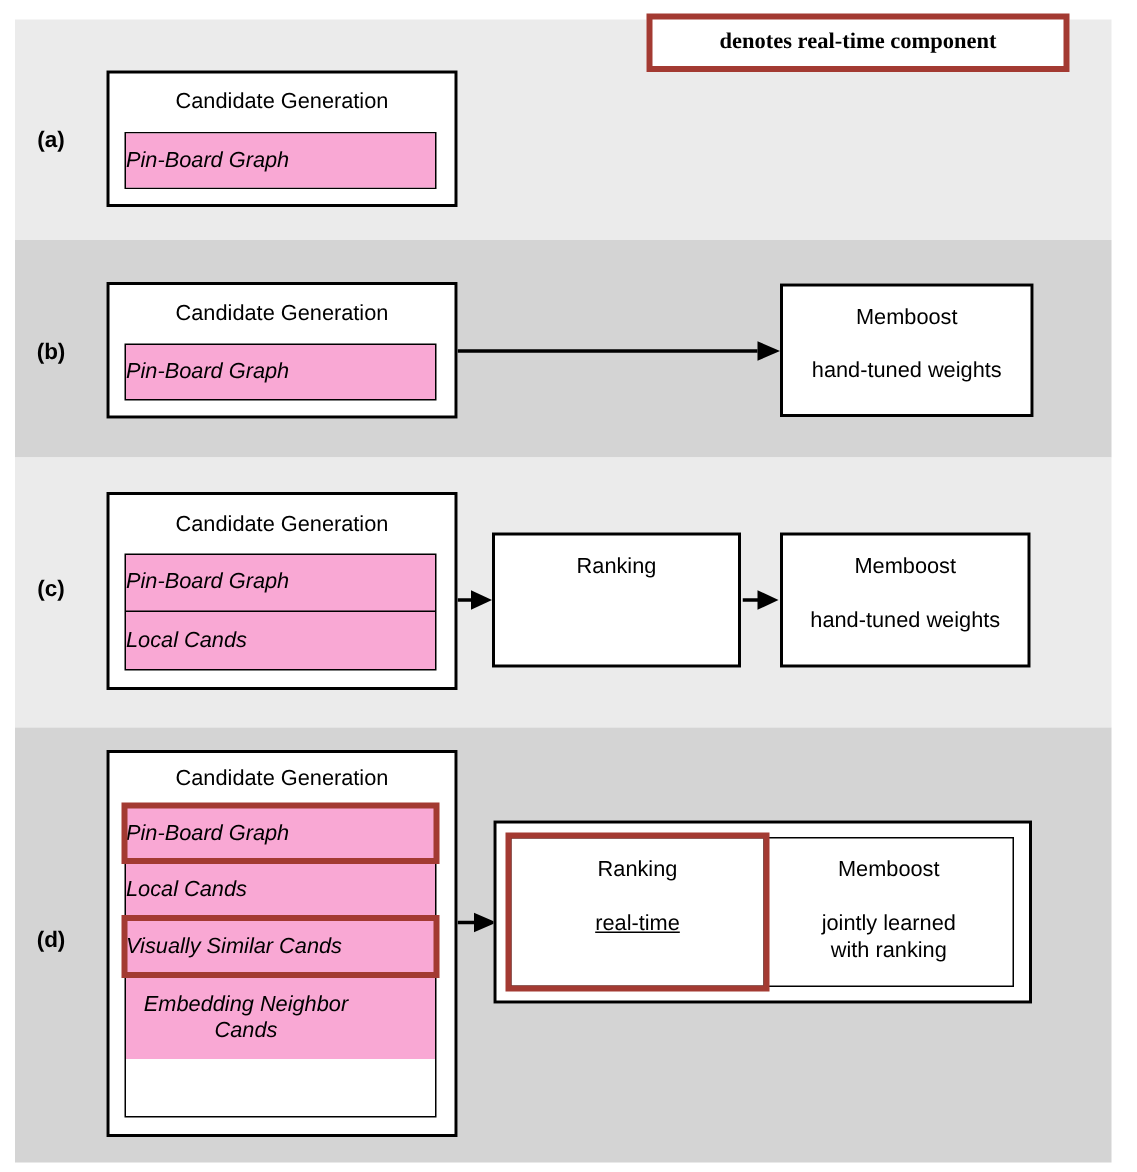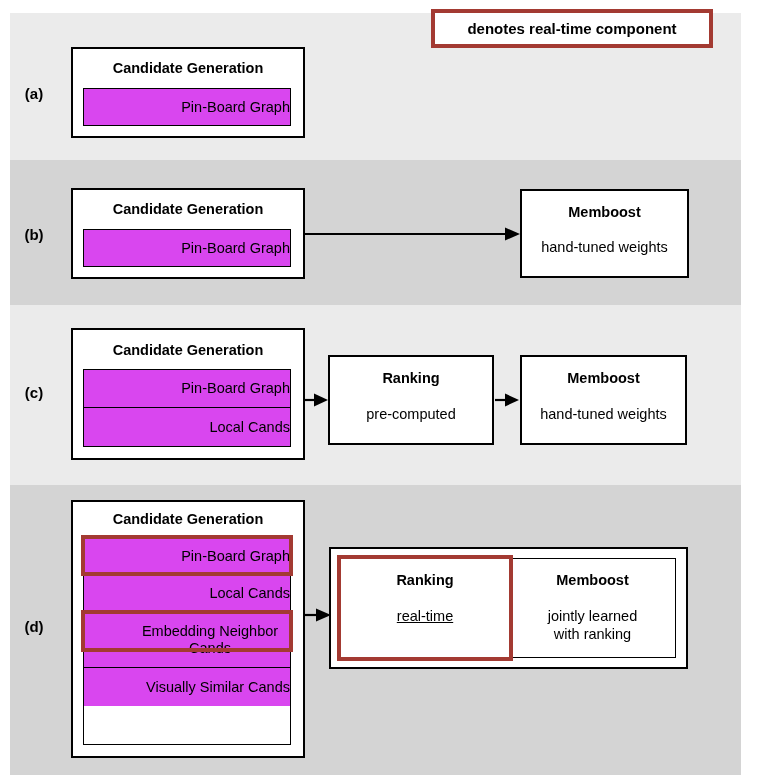--- a/index.html
+++ b/index.html
@@ -56,21 +56,21 @@
     align-items: center;
     justify-content: center;
   }
 
   .box-title {
     position: absolute;
     left: 0;
     right: 0;
     text-align: center;
     font-size: 14.5px;
-    font-weight: bold;
+    font-weight: normal;
     color: #000000;
     white-space: nowrap;
   }
   .box-sub {
     position: absolute;
     left: 0;
     right: 0;
     text-align: center;
     font-size: 14.5px;
     font-weight: normal;
@@ -90,22 +90,23 @@
     position: absolute;
     box-sizing: border-box;
     border: 1.5px solid #000000;
     background: #ffffff;
   }
   .cg-row {
     box-sizing: border-box;
     border-bottom: 1.5px solid #000000;
     display: flex;
     align-items: center;
-    justify-content: flex-end;
-    background: #d946ef;
+    justify-content: flex-start;
+    background: #f9a8d4;
+    font-style: italic;
   }
   .cg-row:last-child { border-bottom: none; }
 
   
   .redring {
     position: absolute;
     border: 4px solid #a33a32;
     box-sizing: border-box;
     background: transparent;
     pointer-events: none;
@@ -117,20 +118,21 @@
     left: 431px;
     top: 9px;
     width: 282px;
     height: 39px;
     border: 4px solid #a33a32;
     background: #ffffff;
     box-sizing: border-box;
     display: flex;
     align-items: center;
     justify-content: center;
+    font-family: Liberation Serif, serif;
   }
   #legend span {
     font-size: 15px;
     font-weight: bold;
     color: #000000;
   }
 
   
   .arrow { position: absolute; }
   .arrow svg { display: block; }
@@ -199,21 +201,20 @@
 
   <div class="arrow" style="left:305px; top:392px; width:24px; height:16px;">
     <svg width="24" height="16" viewBox="0 0 24 16">
       <line x1="0" y1="8" x2="10" y2="8" stroke="#000000" stroke-width="2.2"></line>
       <polygon points="9,1.5 23,8 9,14.5" fill="#000000"></polygon>
     </svg>
   </div>
 
   <div class="box" style="left:328px; top:355px; width:166px; height:90px;">
     <div class="box-title" style="top:13px;">Ranking</div>
-    <div class="box-sub" style="top:49px;">pre-computed</div>
   </div>
 
   <div class="arrow" style="left:495px; top:392px; width:25px; height:16px;">
     <svg width="25" height="16" viewBox="0 0 25 16">
       <line x1="0" y1="8" x2="11" y2="8" stroke="#000000" stroke-width="2.2"></line>
       <polygon points="10,1.5 24,8 10,14.5" fill="#000000"></polygon>
     </svg>
   </div>
 
   <div class="box" style="left:520px; top:355px; width:167px; height:90px;">
@@ -226,25 +227,25 @@
   <div class="box" style="left:71px; top:500px; width:234px; height:258px;">
     <div class="box-title" style="top:9px;">Candidate Generation</div>
   </div>
   <div class="cg-list" style="left:83px; top:537px; width:208px; height:208px;">
     <div class="cg-row" style="height:37px;">
       <span class="cell-text">Pin-Board Graph</span>
     </div>
     <div class="cg-row" style="height:38px;">
       <span class="cell-text">Local Cands</span>
     </div>
+    <div class="cg-row" style="height:38px;">
+      <span class="cell-text">Visually Similar Cands</span>
+    </div>
     <div class="cg-row" style="height:55px;">
       <span class="cell-text" style="max-width:160px;">Embedding Neighbor Cands</span>
-    </div>
-    <div class="cg-row" style="height:38px;">
-      <span class="cell-text">Visually Similar Cands</span>
     </div>
   </div>
 
   <div class="redring" style="left:81px; top:535px; width:212px; height:41px;"></div>
   <div class="redring" style="left:81px; top:610px; width:212px; height:42px;"></div>
 
   <div class="arrow" style="left:305px; top:607px; width:27px; height:16px;">
     <svg width="27" height="16" viewBox="0 0 27 16">
       <line x1="0" y1="8" x2="12" y2="8" stroke="#000000" stroke-width="2.2"></line>
       <polygon points="11,1.5 26,8 11,14.5" fill="#000000"></polygon>

